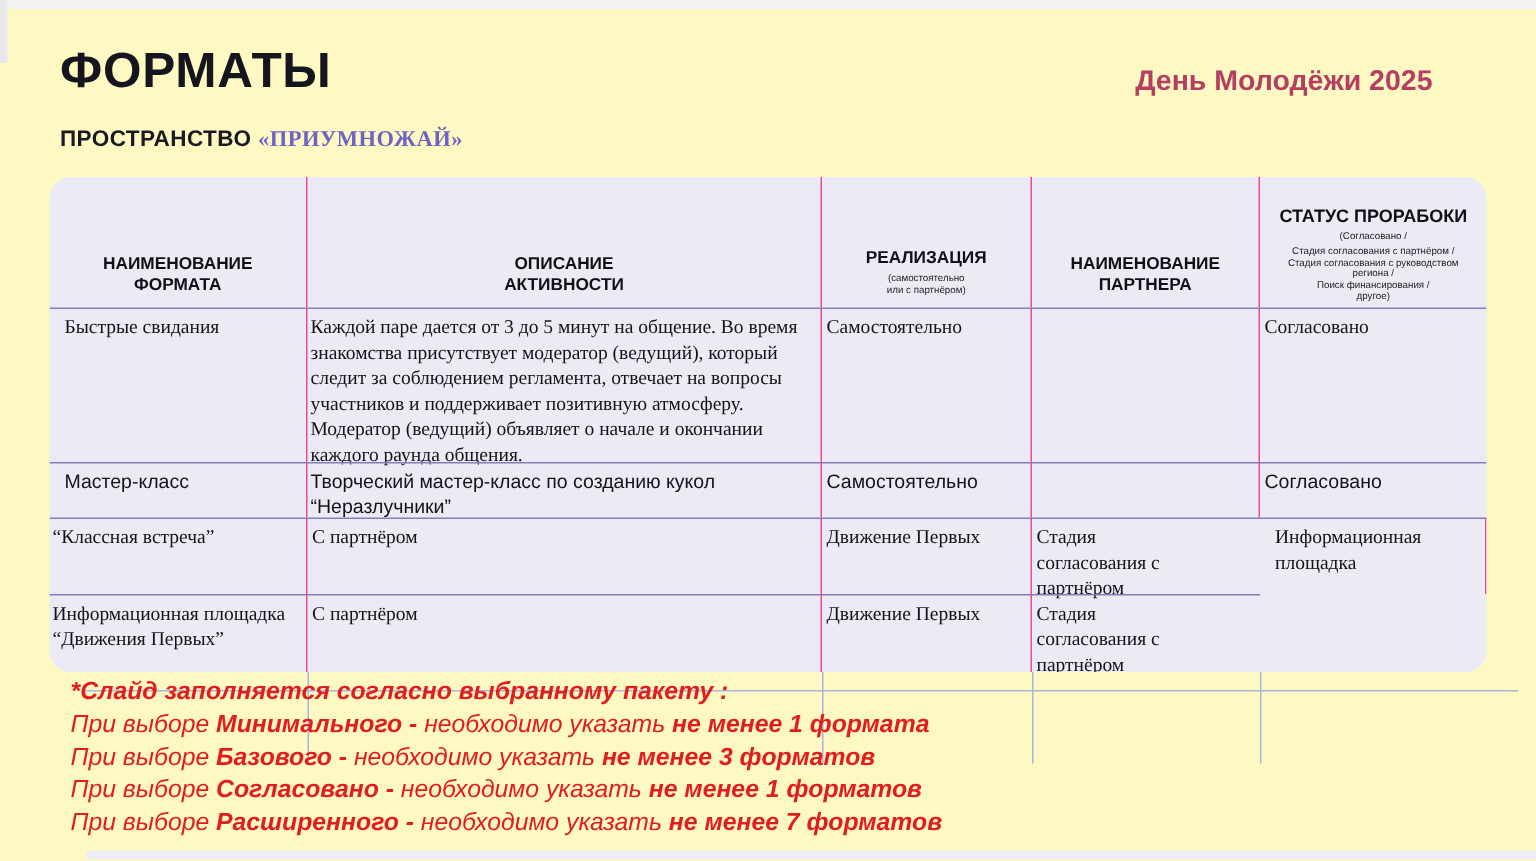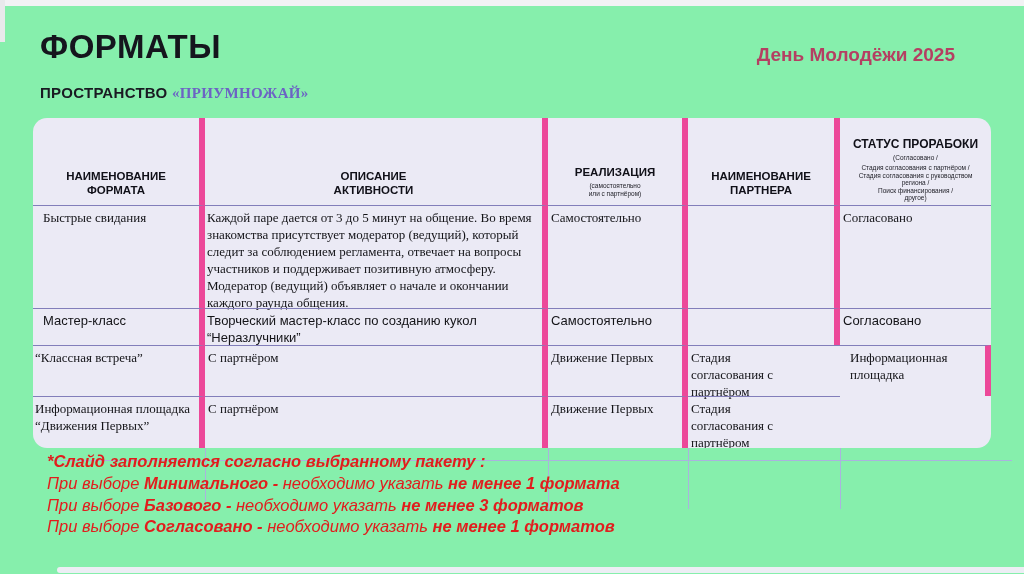--- a/index.html
+++ b/index.html
@@ -1,32 +1,32 @@
 <!DOCTYPE html>
 <html><head>
 <meta charset="utf-8">
 <style>
   html,body{margin:0;padding:0;background:#fff;}
-  .slide{position:relative;width:1024px;height:574px;background:#86efac;overflow:hidden;
+  .slide{position:relative;width:1024px;height:574px;background:#fef9c3;overflow:hidden;
          font-family:"Liberation Sans",sans-serif;}
   .edge-top{position:absolute;left:0;top:0;width:1024px;height:6px;background:#f2f2f4;}
   .edge-left{position:absolute;left:0;top:0;width:5px;height:42px;background:#e9e9ec;}
 
   .title{position:absolute;left:40px;top:28px;font-size:33px;font-weight:800;
          letter-spacing:.5px;color:#15151d;}
   .event{position:absolute;right:69px;top:44px;font-size:19px;font-weight:600;color:#b43f62;}
   .subtitle{position:absolute;left:40px;top:84px;font-size:15px;font-weight:700;
             color:#1a1a22;letter-spacing:.3px;}
   .subtitle .hl{color:#6c63c4;font-family:Liberation Serif, serif;}
 
   .tbl{position:absolute;left:33px;top:118px;width:958px;height:330px;background:#ebeaf5;
        border-radius:14px;overflow:hidden;display:grid;
        grid-template-columns:172px 343px 140px 152px 151px;
        grid-template-rows:87px 103px 37px 51px 52px;}
-  .cell{border-right:6px solid #ec4899;box-sizing:border-box;}
+  .cell{border-right:1px solid #ec4899;box-sizing:border-box;}
   .cell.last{border-right:none;}
   .brow{border-top:1px solid #827eba;}
 
   .hcell{display:flex;flex-direction:column;align-items:center;justify-content:flex-end;
          text-align:center;padding-bottom:8px;font-weight:700;font-size:11.5px;
          line-height:14px;color:#101018;}
   .hcell.status{justify-content:center;padding-top:15px;padding-bottom:0;font-size:12px;}
   .hsub{font-weight:400;font-size:6.5px;line-height:7.5px;margin-top:3px;color:#22222a;}
   .hsub .ln{display:block;}
   .status .hsub{width:120px;}
@@ -128,16 +128,17 @@
     <div class="cell brow bcell statusv last">
         <span>Стадия согласования с партнёром</span>
       </div>
   </div>
 
   <div class="notes">
     <div class="b">*Слайд заполняется согласно выбранному пакету :</div>
     <div><span>При выборе </span><span class="b">Минимального - </span><span>необходимо указать </span><span class="b">не менее 1 формата</span></div>
     <div><span>При выборе </span><span class="b">Базового - </span><span>необходимо указать </span><span class="b">не менее 3 форматов</span></div>
     <div><span>При выборе </span><span class="b">Согласовано - </span><span>необходимо указать </span><span class="b">не менее 1 форматов</span></div>
+    <div><span>При выборе </span><span class="b">Расширенного - </span><span>необходимо указать </span><span class="b">не менее 7 форматов</span></div>
   </div>
 
   <div class="bottom-strip"></div>
 </div>
 
 </body></html>

